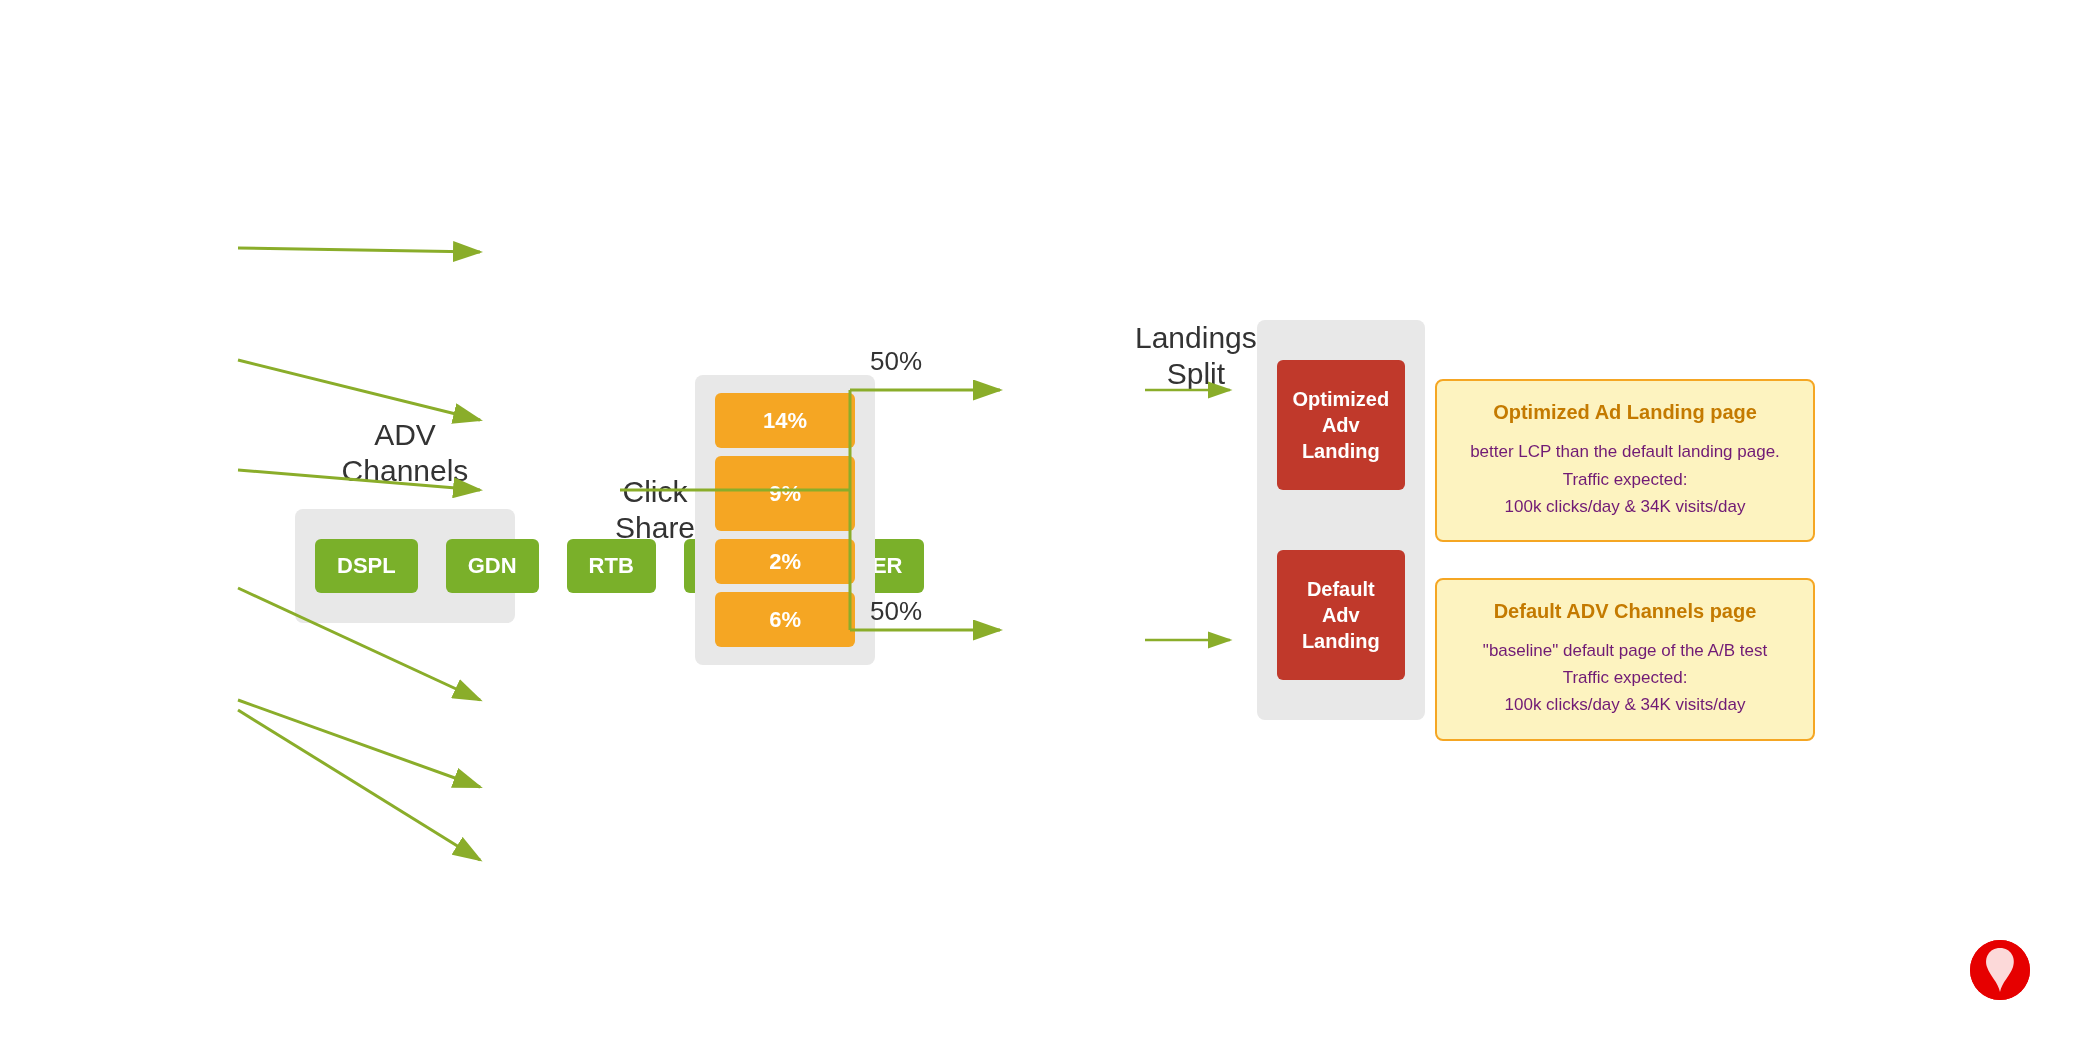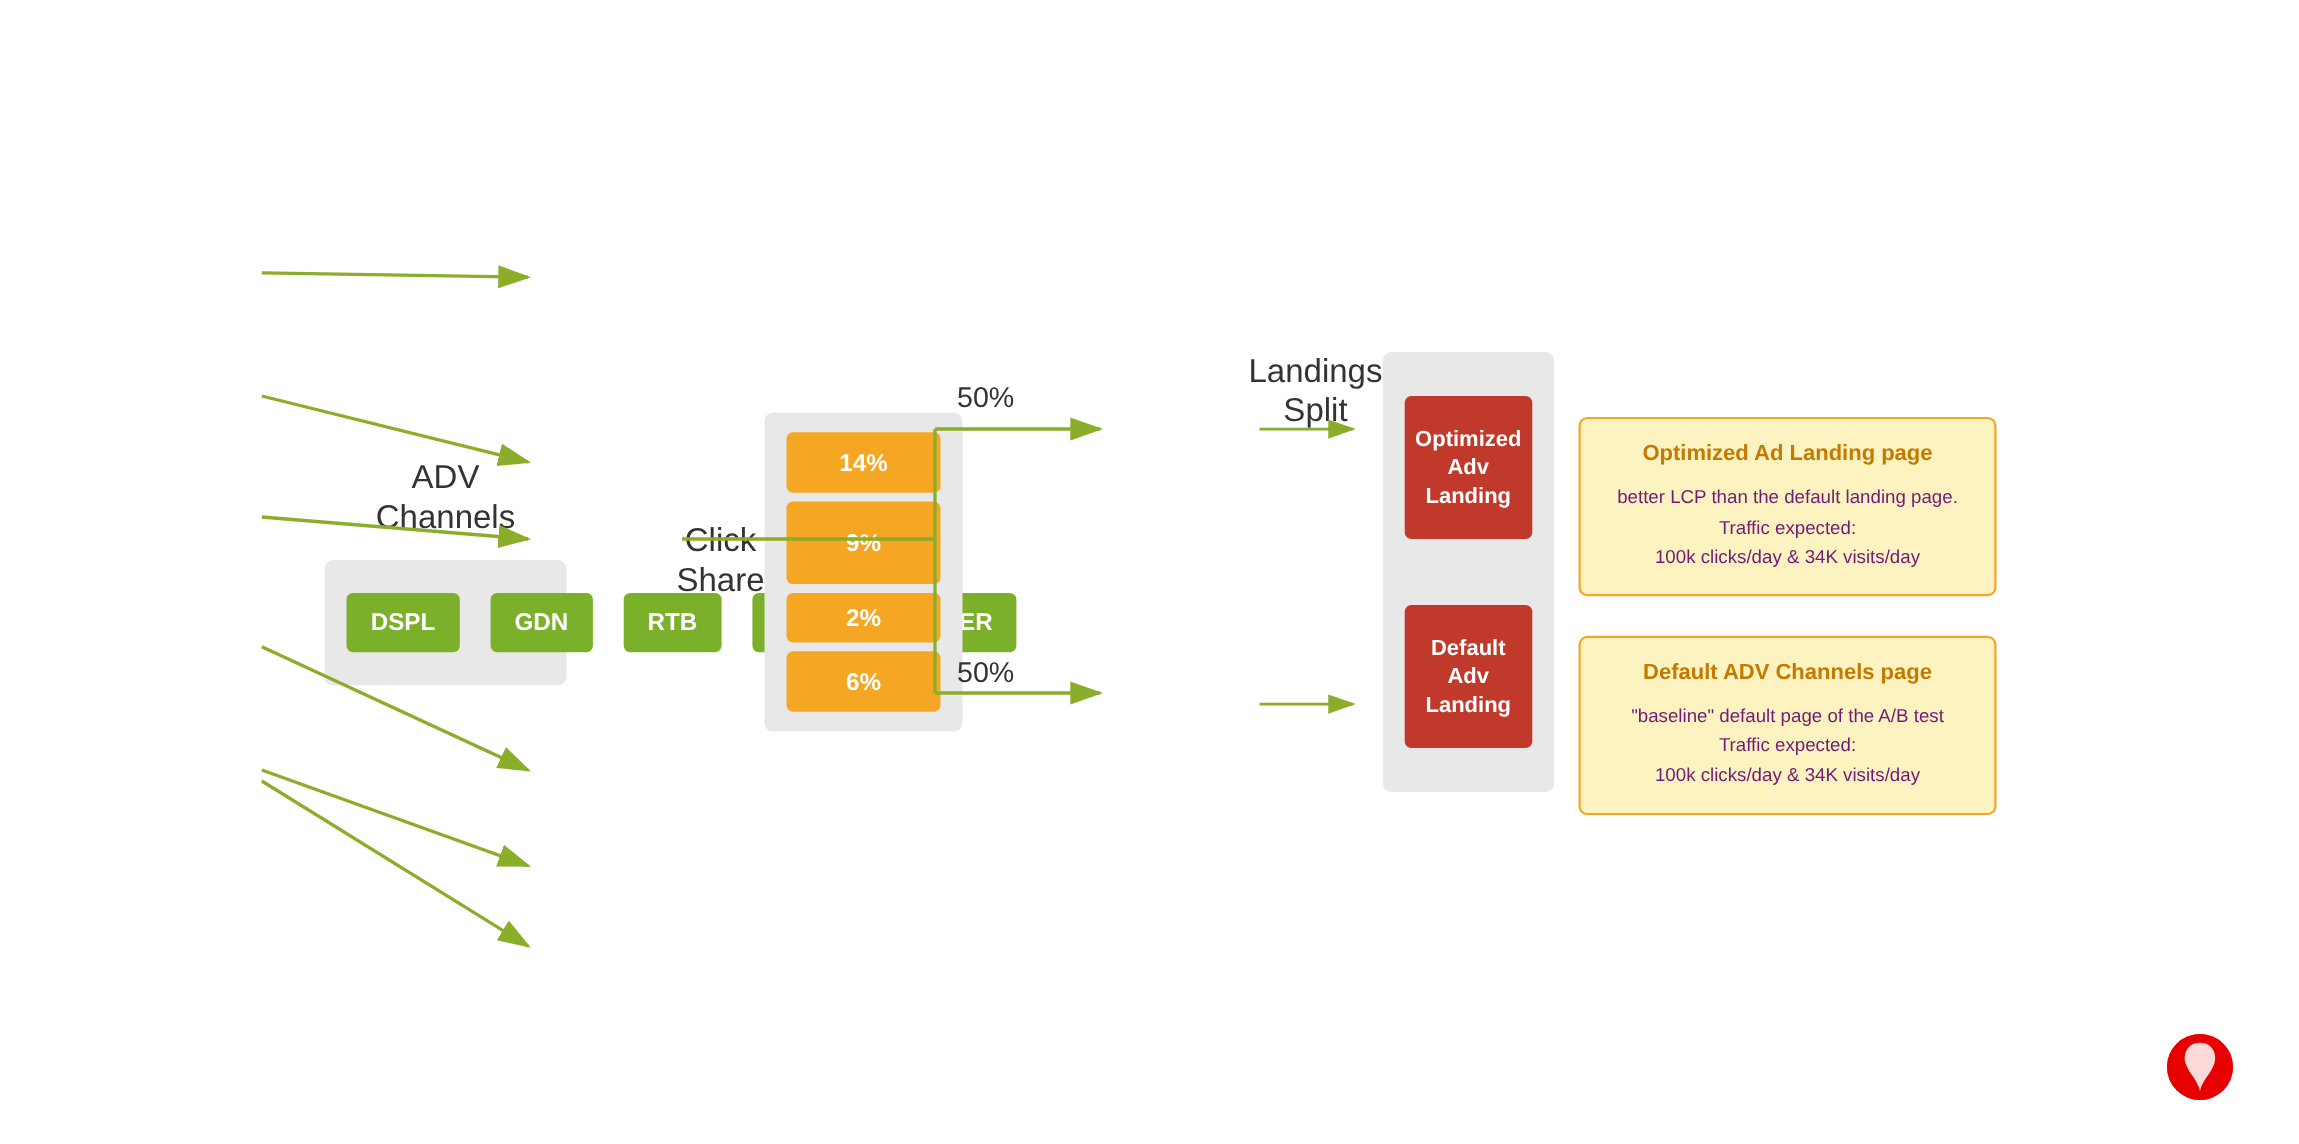--- a/index.html
+++ b/index.html
@@ -124,21 +124,21 @@
       justify-content: center;
     }
 
     .landing-box {
       background: #c0392b;
       color: #fff;
       font-size: 20px;
       font-weight: 700;
       border-radius: 6px;
       text-align: center;
-      width: 116px;
+      width: 128px;
       height: 130px;
       display: flex;
       align-items: center;
       justify-content: center;
       line-height: 1.3;
       padding: 22px;
     }
 
     
     .info-col {

